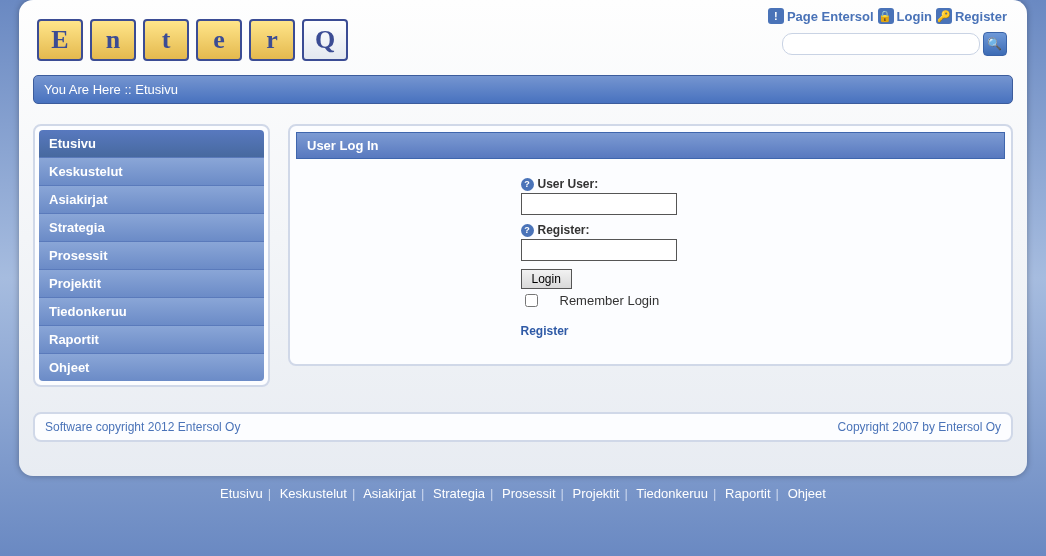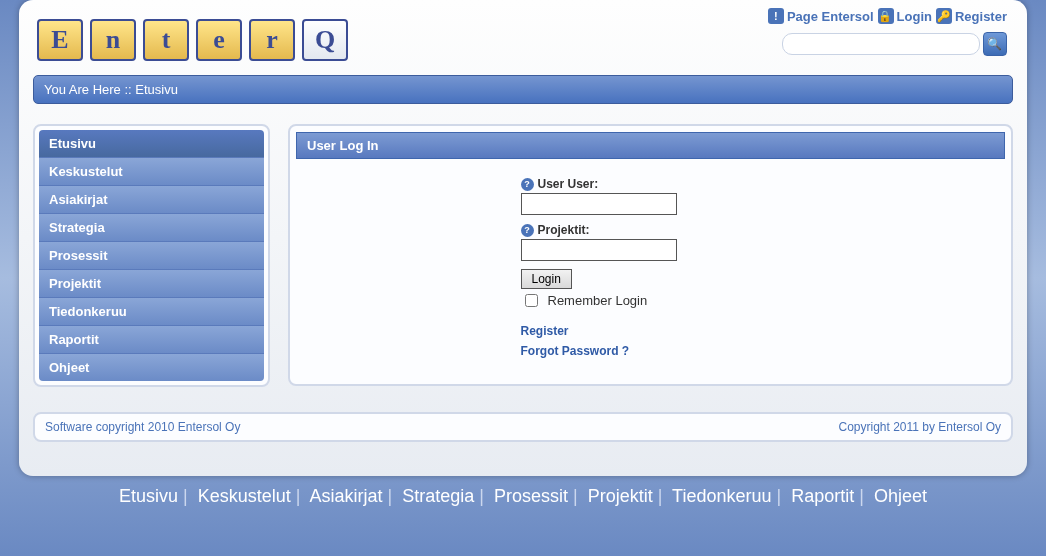--- a/index.html
+++ b/index.html
@@ -78,29 +78,29 @@
   .fld-label{font-weight:bold;display:flex;align-items:center;gap:4px;margin-top:4px;}
   .help-ico{
     width:13px;height:13px;border-radius:50%;background:#4a73b8;color:#fff;display:inline-flex;
     align-items:center;justify-content:center;font-size:9px;font-weight:bold;cursor:pointer;
   }
   .txt-in{width:150px;border:1px solid #555;height:18px;margin:2px 0 4px 0;background:#fff;}
   .login-btn{
     border:1px solid #555;background:linear-gradient(#f2f2f2,#d9d9d9);
     padding:2px 10px;font-size:12px;cursor:pointer;margin:4px 0 2px 0;
   }
-  .remember{display:flex;align-items:center;gap:7px;margin-bottom:14px;font-size:13px;}
+  .remember{display:flex;align-items:center;gap:19px;margin-bottom:14px;font-size:13px;}
   .linkrow a{color:#2f5aa6;font-weight:bold;font-size:12px;display:inline-block;margin-bottom:6px;cursor:pointer;}
   
   .inner-footer{
     border:2px solid #d0d8e8;border-radius:8px;background:#fcfdff;padding:6px 10px;
     display:flex;justify-content:space-between;color:#4a73b8;font-size:12px;margin-top:10px;
   }
   
-  .bottom-nav{width:980px;margin:10px auto 0 auto;text-align:center;color:#fff;font-size:18px;}
+  .bottom-nav{width:980px;margin:10px auto 0 auto;text-align:center;color:#fff;font-size:13px;}
   .bottom-nav a{color:#fff;text-decoration:none;cursor:pointer;}
   .sep{color:#cbd7ee;margin:0 5px;}
 </style>
 </head>
 <body>
 
 <div class="page">
 
   <div class="top-links">
     <a>
@@ -158,37 +158,36 @@
     <div class="content">
       <div class="modtitle">User Log In</div>
       <div class="form-center">
         <div class="fld-label">
           <span class="help-ico">?</span>
           <span>User User:</span>
         </div>
         <input class="txt-in" type="text" style="">
         <div class="fld-label">
           <span class="help-ico">?</span>
-          <span>Projektit:</span>
+          <span>Register:</span>
         </div>
         <input class="txt-in" type="password" style="">
         <div><button class="login-btn">Login</button></div>
         <div class="remember">
           <input type="checkbox" style="">
           <span>Remember Login</span>
         </div>
         <div class="linkrow"><a>Register</a></div>
-        <div class="linkrow"><a>Forgot Password ?</a></div>
       </div>
     </div>
   </div>
 
   <div class="inner-footer">
-    <span>Software copyright 2010 Entersol Oy</span>
-    <span>Copyright 2011 by Entersol Oy</span>
+    <span>Software copyright 2012 Entersol Oy</span>
+    <span>Copyright 2007 by Entersol Oy</span>
   </div>
 
 </div>
 
 <div class="bottom-nav">
   <a>Etusivu</a><span class="sep">|</span>
   <a>Keskustelut</a><span class="sep">|</span>
   <a>Asiakirjat</a><span class="sep">|</span>
   <a>Strategia</a><span class="sep">|</span>
   <a>Prosessit</a><span class="sep">|</span>

